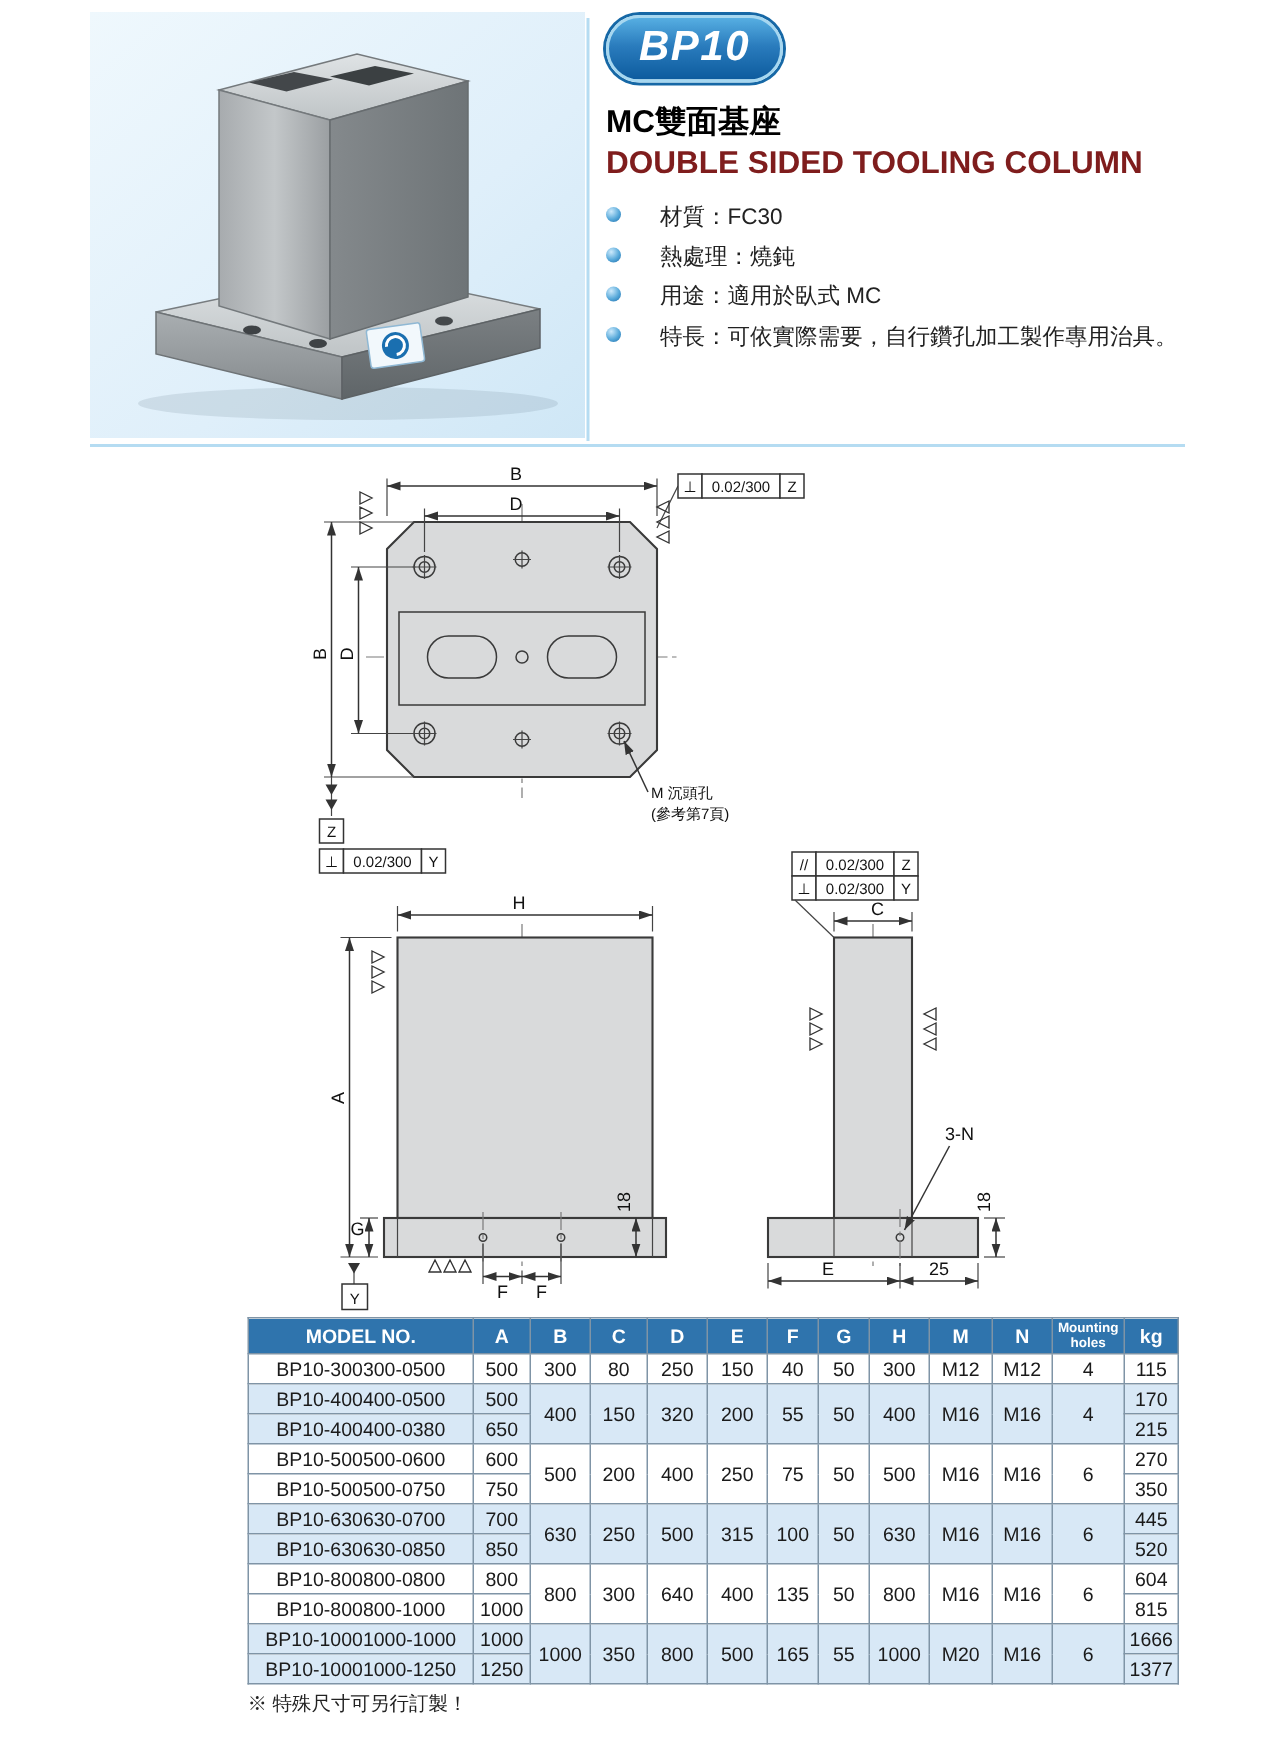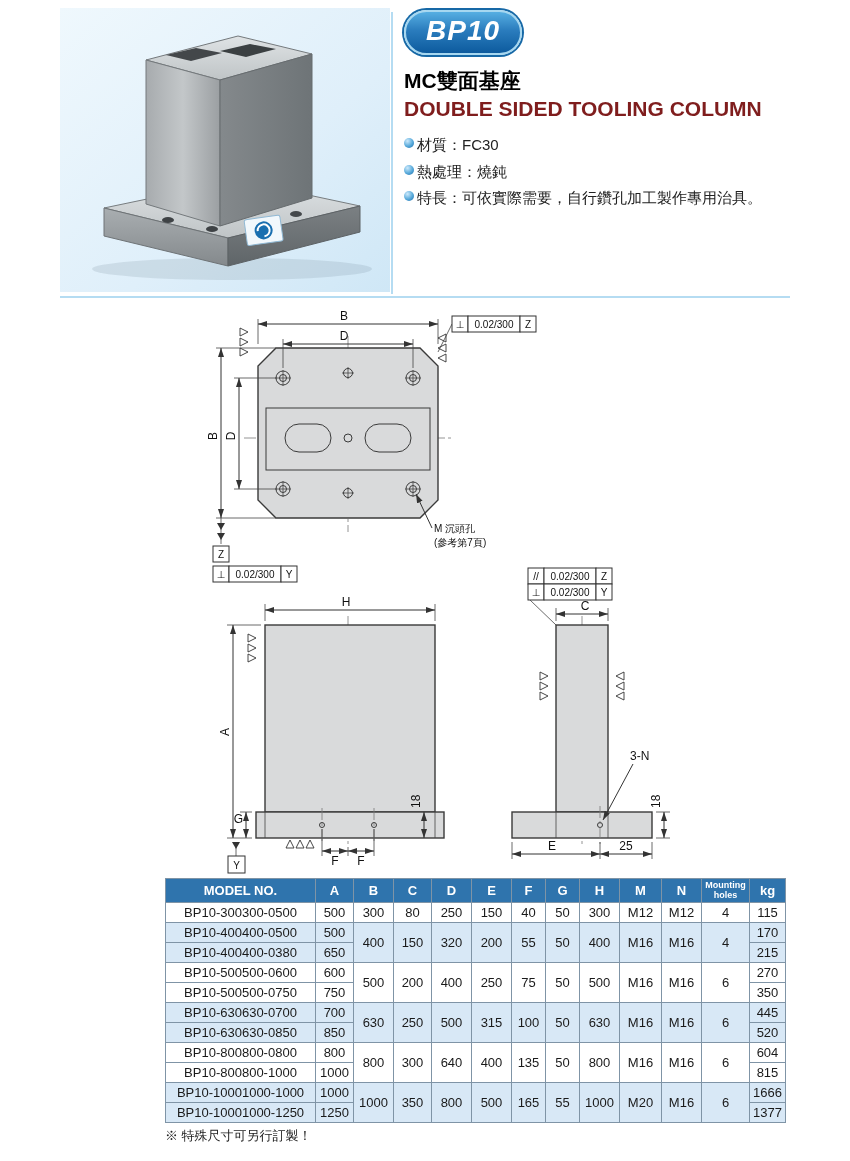--- a/index.html
+++ b/index.html
@@ -19,21 +19,21 @@
   .h-div{position:absolute;left:60px;top:296px;width:730px;height:2px;background:var(--accent-light);}
   .info{position:absolute;left:404px;top:10px;width:436px;}
   .badge{display:inline-block;min-width:118px;text-align:center;padding:3px 20px 6px;
          border-radius:26px;color:#fff;font-style:italic;font-weight:bold;font-size:28px;
          letter-spacing:1px;
          background:linear-gradient(180deg,#56aee2 0%,#2a7cbd 45%,#0d5b9e 100%);
          border:2px solid #a6d7f0;box-shadow:0 0 0 2px #1668a6;}
   .title-zh{margin:12px 0 0;font-size:21px;font-weight:bold;color:#000;}
   .title-en{margin:2px 0 0;font-size:21px;font-weight:bold;color:#7f1d1d;letter-spacing:0;}
   .specs{list-style:none;margin:14px 0 0;padding:0;}
-  .specs li{display:flex;align-items:flex-start;gap:3px;font-size:15px;color:#222;
+  .specs li{display:flex;align-items:flex-start;gap:26px;font-size:15px;color:#222;
             margin:7px 0;line-height:1.3;}
   .dot{width:10px;height:10px;border-radius:50%;flex:0 0 auto;margin-top:3px;
        background:radial-gradient(circle at 35% 30%,#cdeafc,#57a9da 55%,#1c6aa8);}
 
   
   .drawings{position:absolute;left:0;top:300px;width:850px;height:578px;}
   .dim{stroke:#333;stroke-width:1;fill:none;}
   .ext{stroke:#444;stroke-width:0.8;fill:none;}
   .cl{stroke:#7a7a7a;stroke-width:0.8;fill:none;stroke-dasharray:12 3 3 3;}
   .part{fill:#d9dadb;stroke:#3a3a3a;stroke-width:1.4;}
@@ -120,20 +120,24 @@
     <h1 class="title-zh">MC雙面基座</h1>
     <h2 class="title-en">DOUBLE SIDED TOOLING COLUMN</h2>
     <ul class="specs">
       <li>
           <span class="dot"></span>
           <span>材質：FC30</span>
         </li>
       <li>
           <span class="dot"></span>
           <span>熱處理：燒鈍</span>
+        </li>
+      <li>
+          <span class="dot"></span>
+          <span>用途：適用於臥式 MC</span>
         </li>
       <li>
           <span class="dot"></span>
           <span>特長：可依實際需要，自行鑽孔加工製作專用治具。</span>
         </li>
     </ul>
   </div>
 
   <svg class="drawings" width="850" height="578" viewBox="0 0 850 578">
     <defs>

